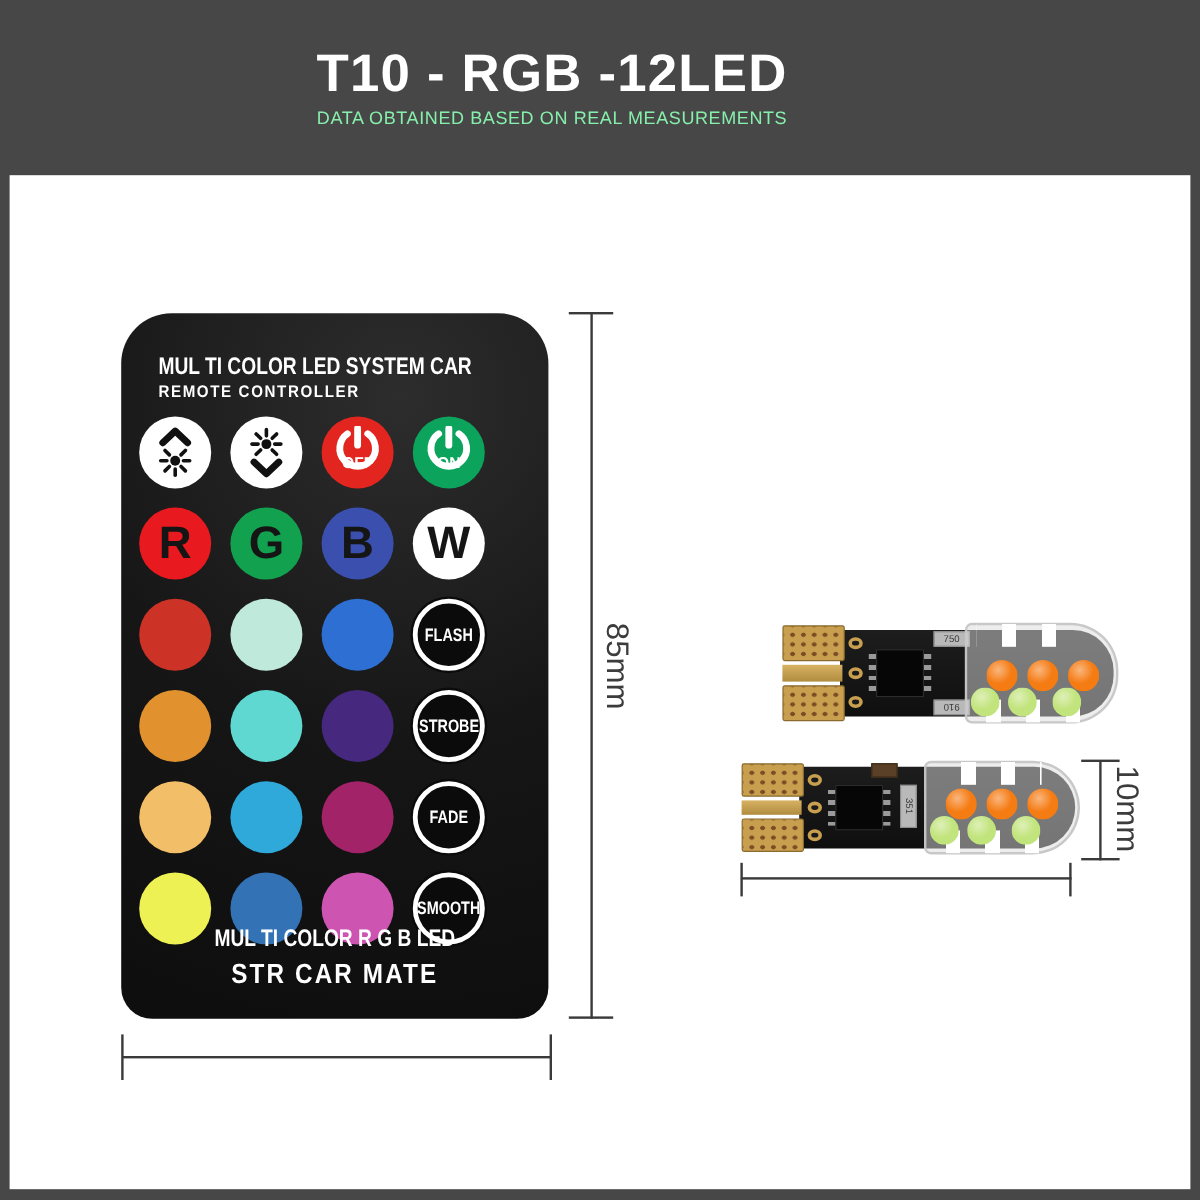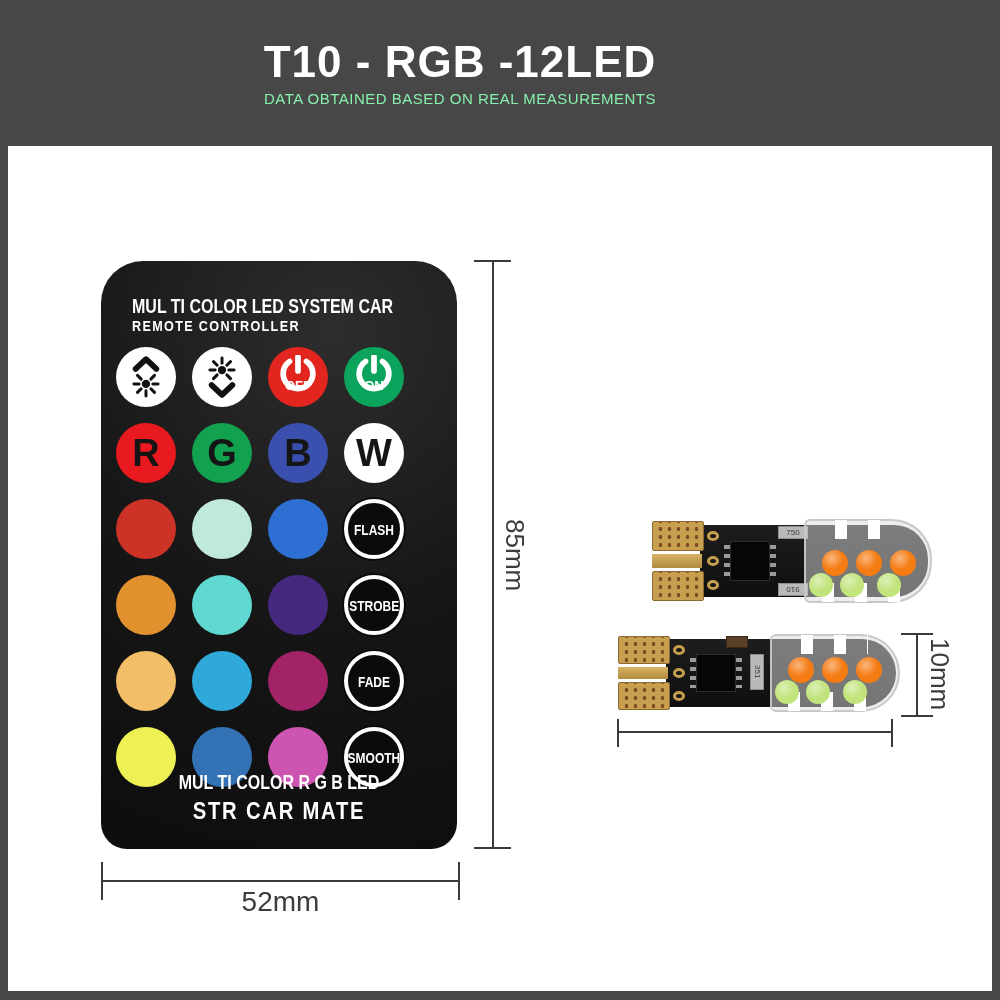--- a/index.html
+++ b/index.html
@@ -203,21 +203,20 @@
   </div>
 
   <div class="dim" style="left:492px; top:261px; width:2px; height:588px;"></div>
   <div class="dim" style="left:474px; top:260px; width:37px; height:2px;"></div>
   <div class="dim" style="left:474px; top:847px; width:37px; height:2px;"></div>
   <div class="dim-label vertical" style="left:499px; top:519px;">85mm</div>
 
   <div class="dim" style="left:102px; top:880px; width:357px; height:2px;"></div>
   <div class="dim" style="left:101px; top:862px; width:2px; height:38px;"></div>
   <div class="dim" style="left:458px; top:862px; width:2px; height:38px;"></div>
-  <div class="dim-label" style="left:102px; top:886px; width:357px; text-align:center;">52mm</div>
 
   <div class="bulb bulb1">
     <div class="bulb-dark"></div>
     <div class="conn">
       <div class="pad t"></div>
       <div class="strip"></div>
       <div class="pad b"></div>
     </div>
     <div class="hole h1"></div>
     <div class="hole h2"></div>

